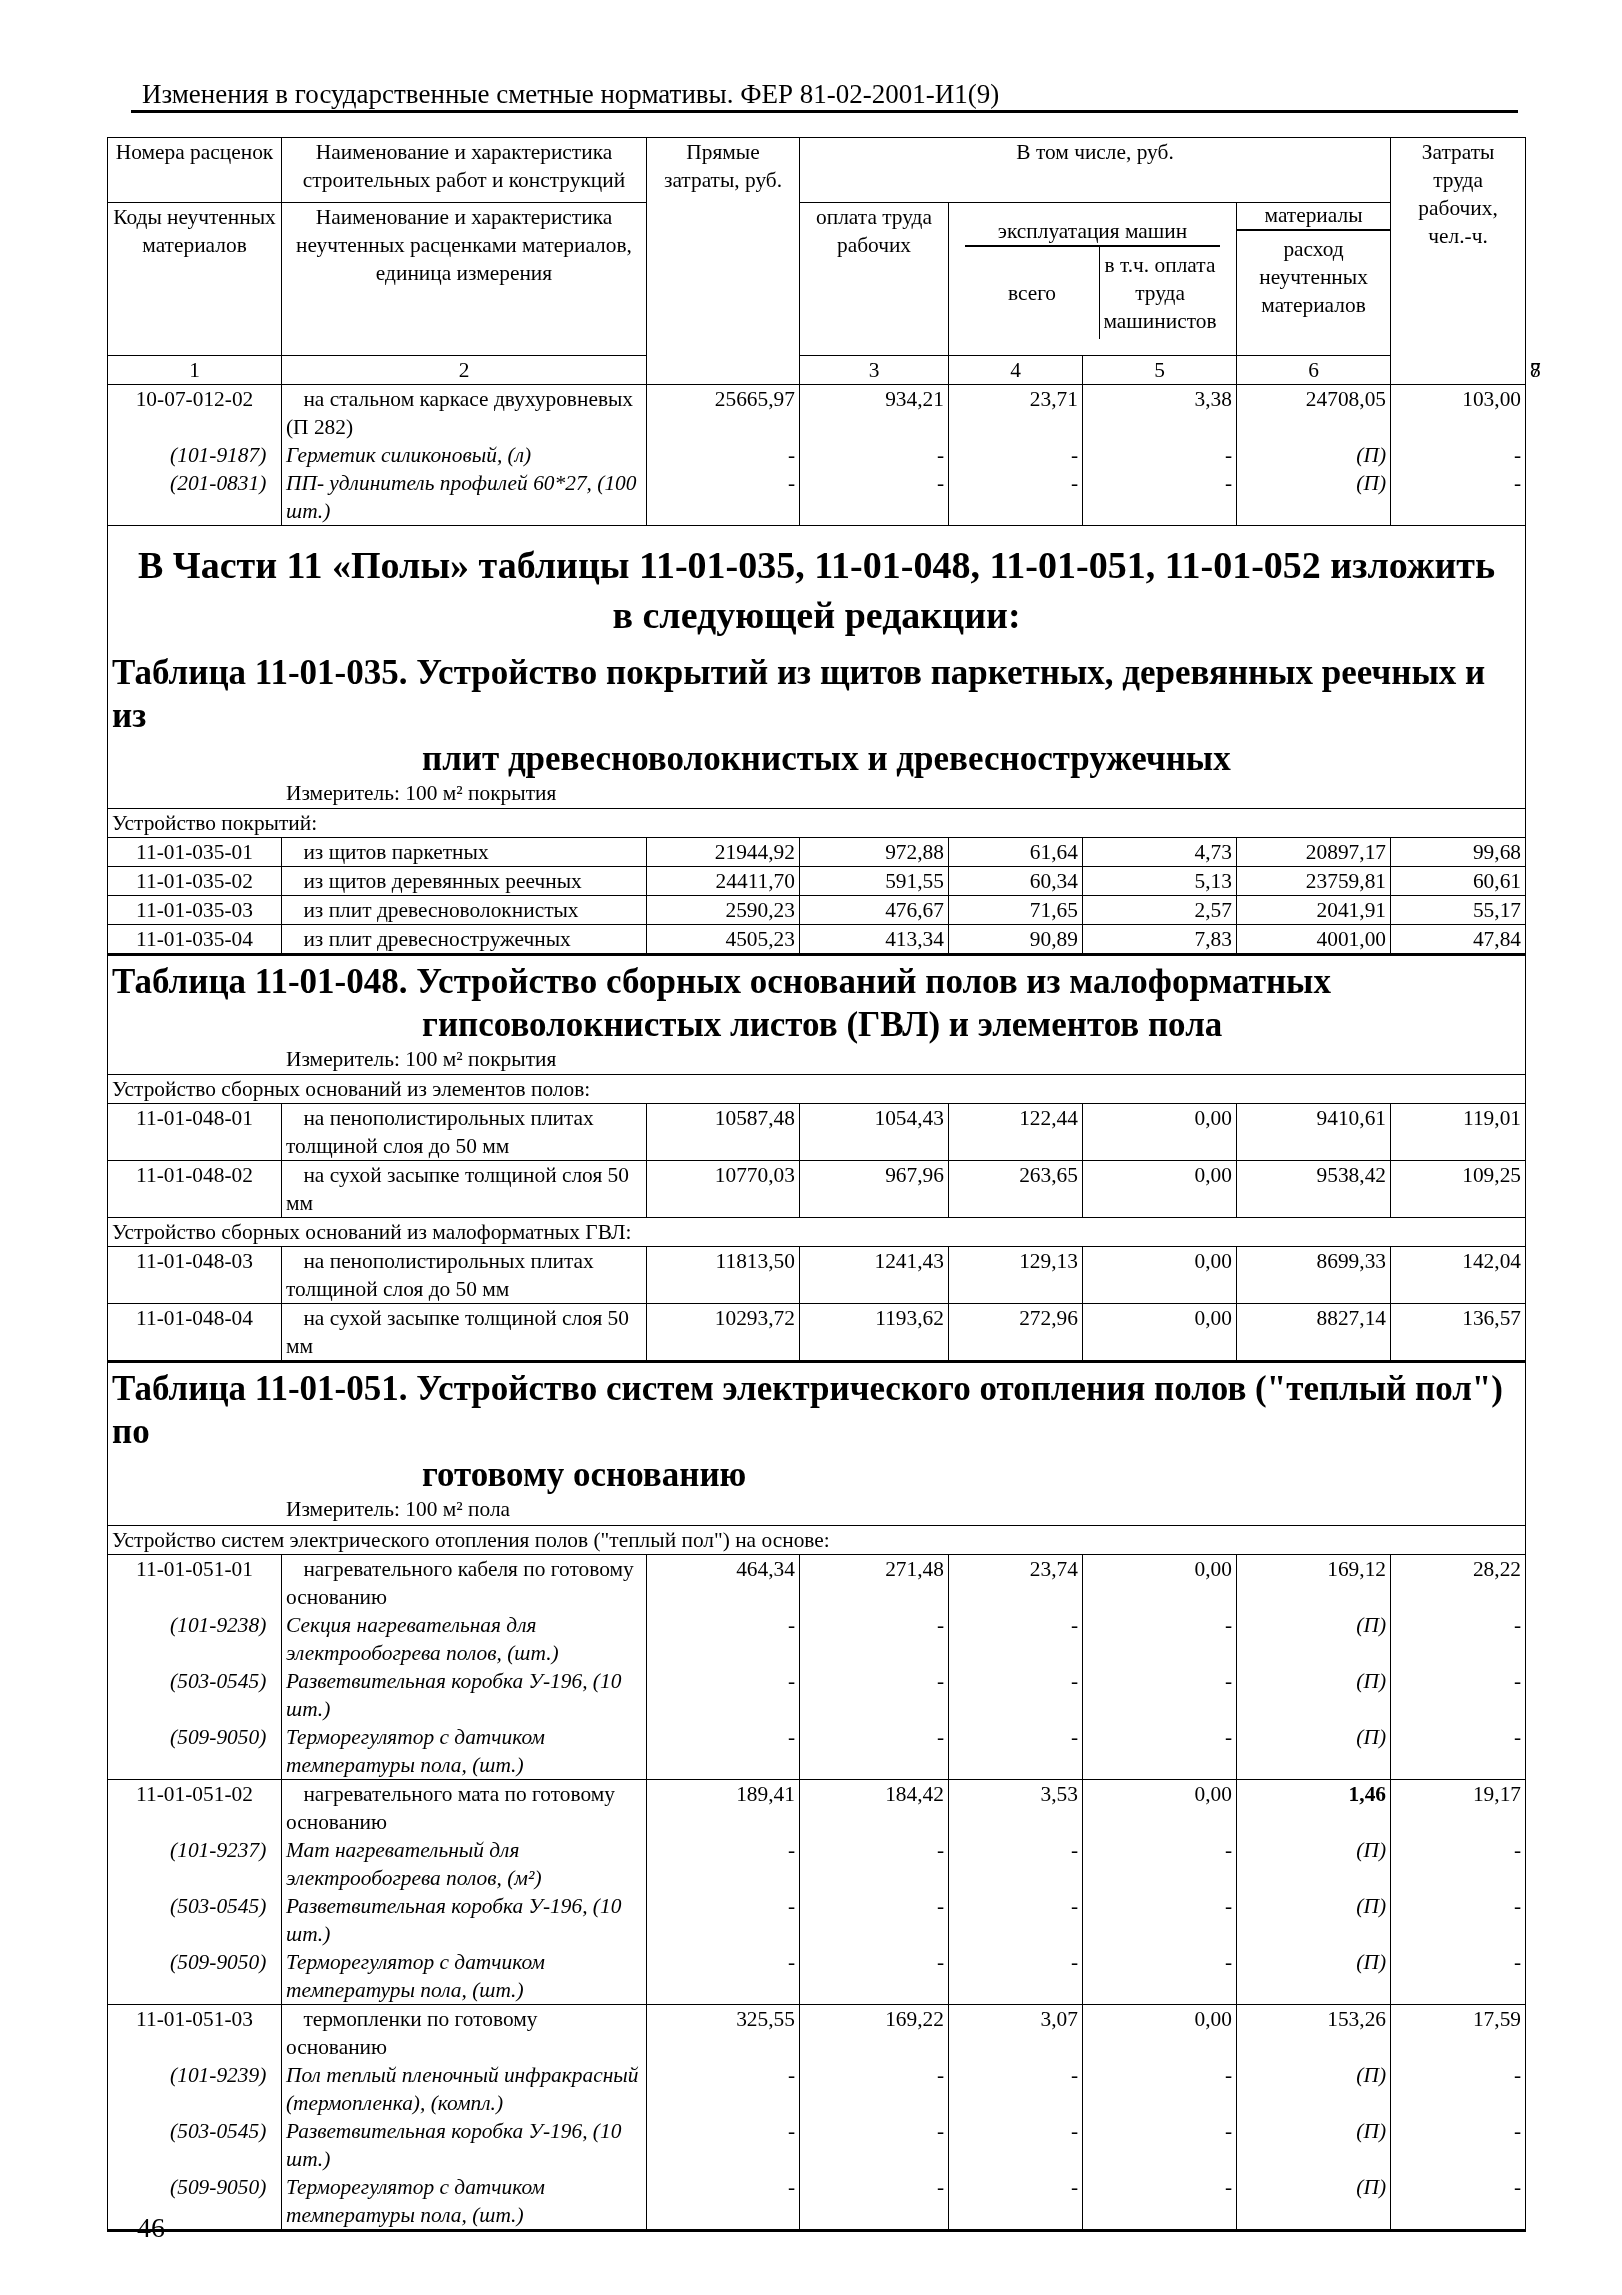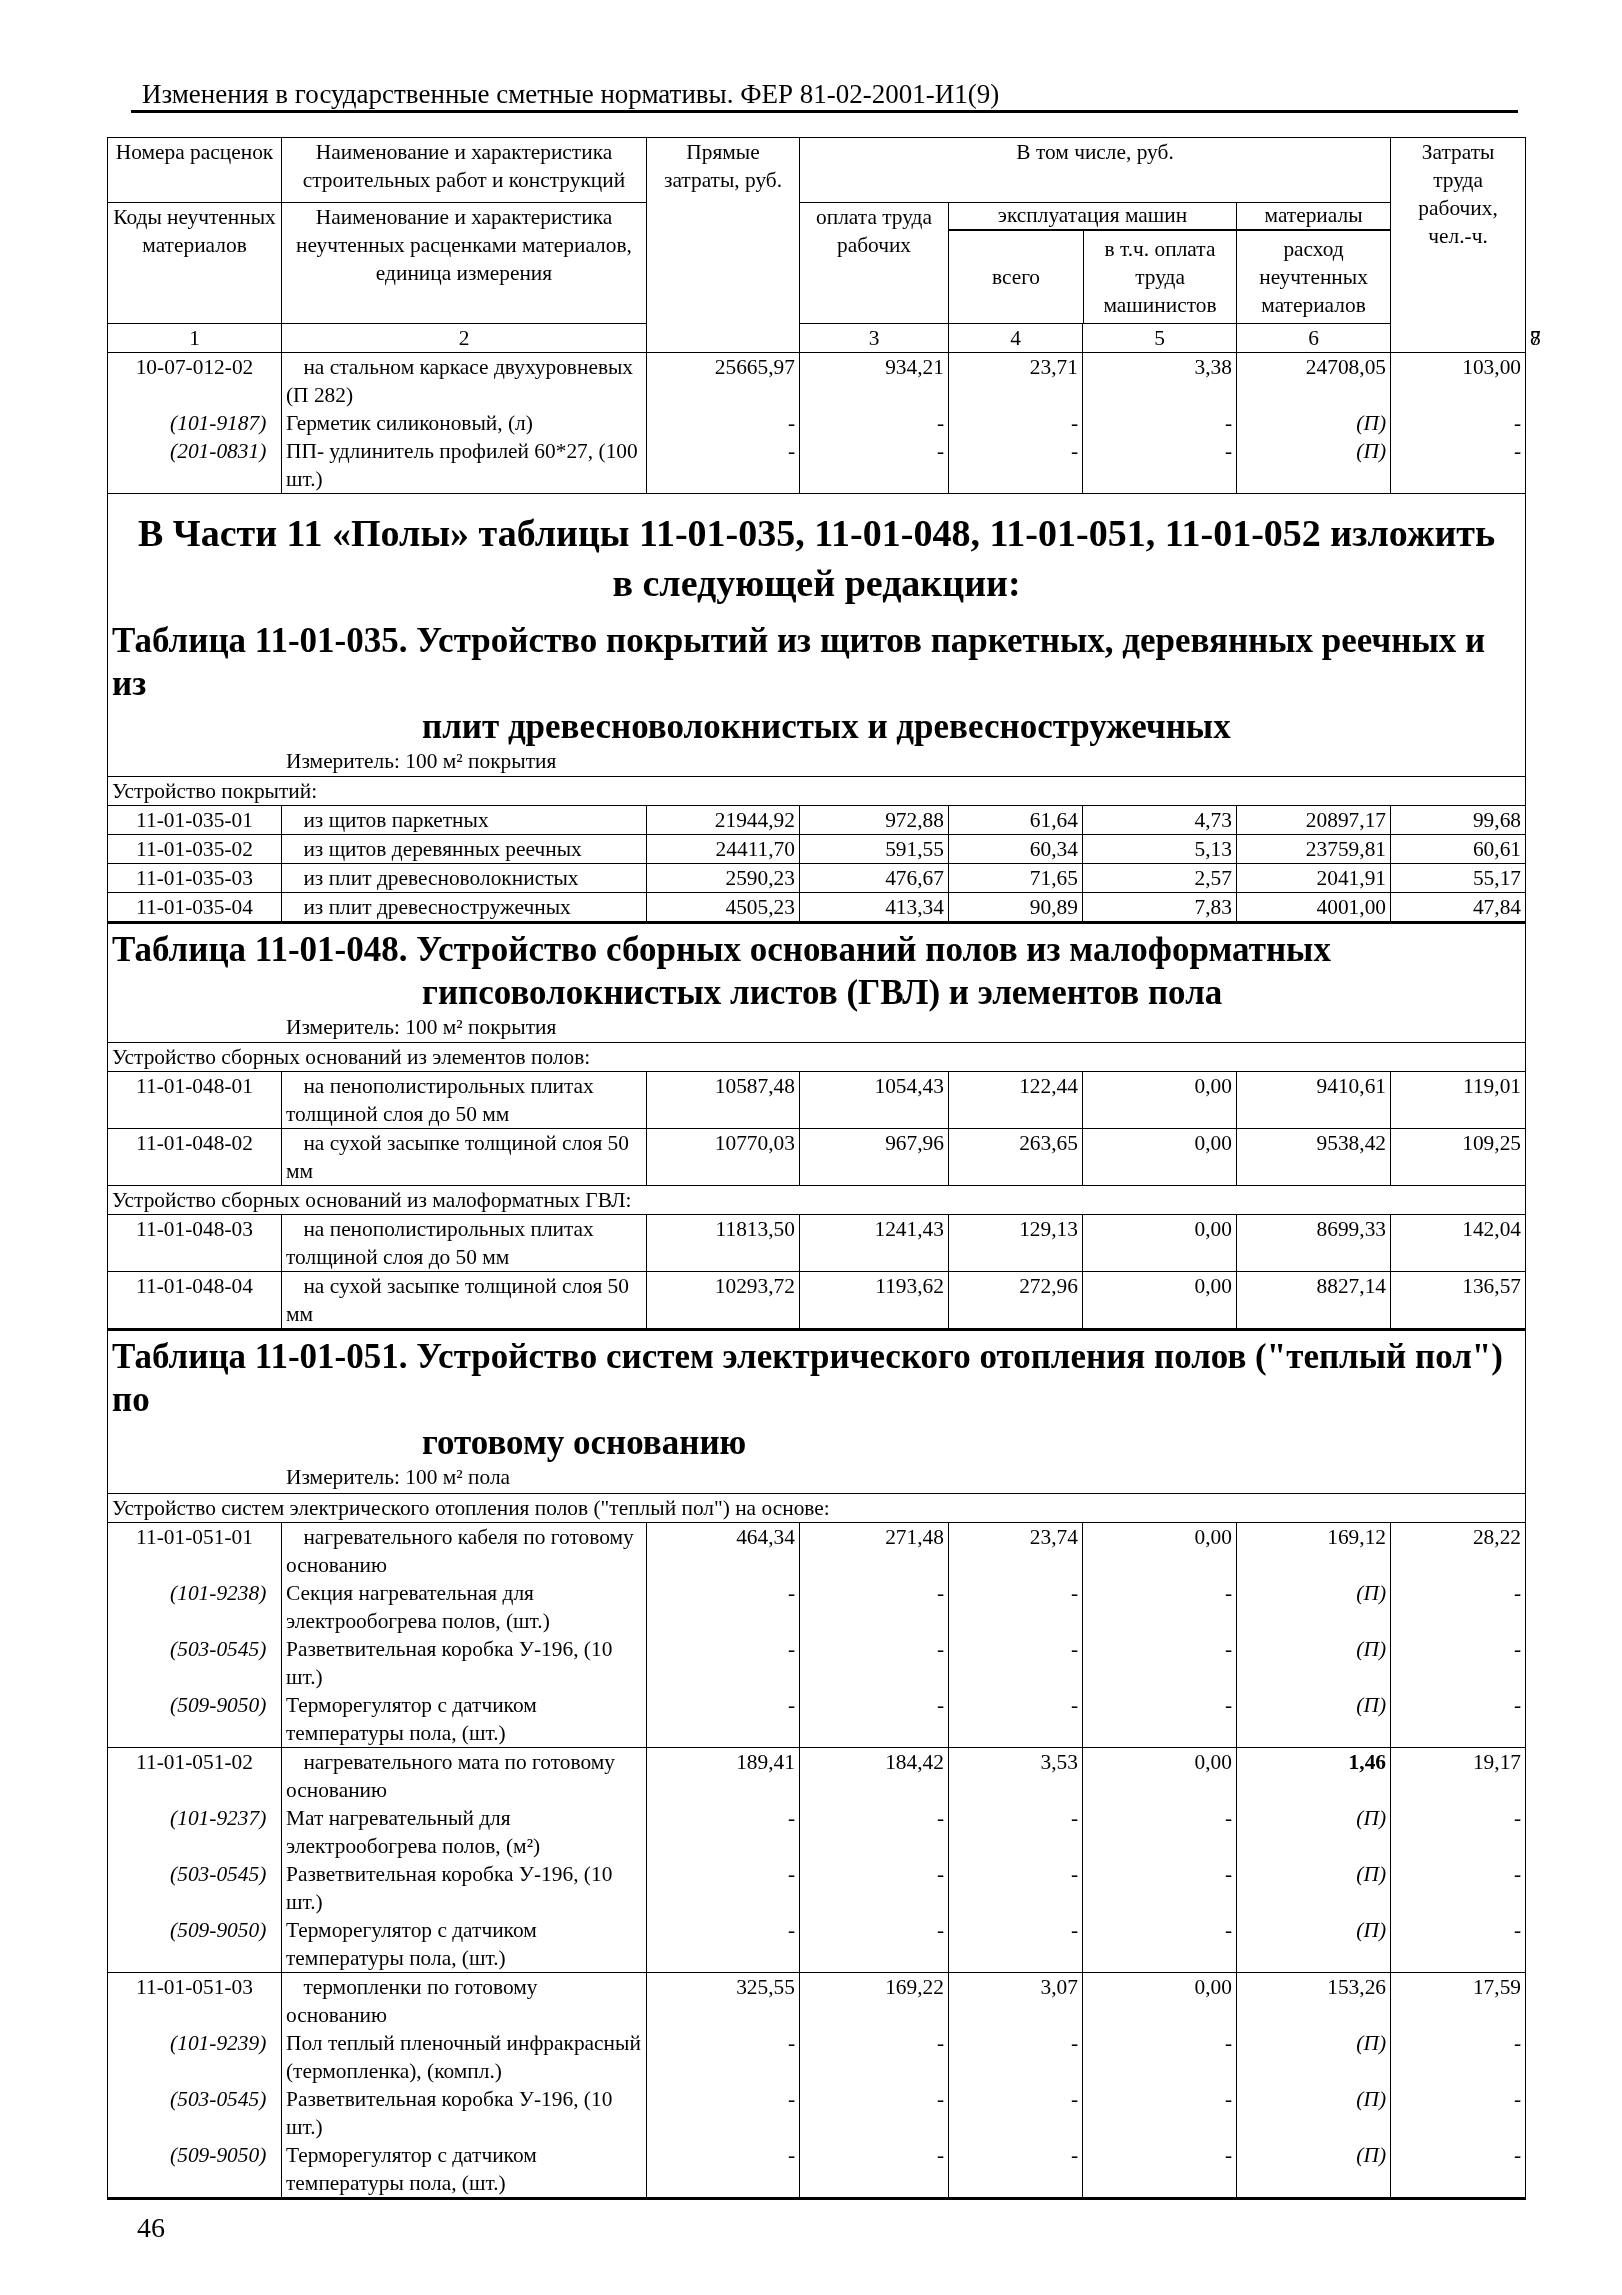--- a/index.html
+++ b/index.html
@@ -19,21 +19,21 @@
 
   .hdr td { text-align: center; vertical-align: middle; font-size: 17.4px; line-height: 21.4px; }
   .hdr-nums td { text-align: center; font-size: 17.4px; line-height: 19px; border-bottom: 3.4px solid #000; }
   .thick-top td { border-top: 3.4px solid #000; }
 
   td.code { text-align: center; font-size: 21.4px; }
   td.code.mat { font-style: italic; text-align: right; padding-right: 14.7px; }
   td.num { text-align: right; font-size: 21.4px; }
   td.name { font-size: 21.4px; padding-left: 2.7px; }
   td.name .indent { padding-left: 17.4px; }
-  td.name.mat { }
+  td.name.mat { font-style: italic; }
   td.dash { text-align: right; font-size: 21.4px; }
   td.mark { text-align: right; font-style: italic; font-size: 21.4px; padding-right: 13.4px; }
 
   .section-row td { border-top: 3.4px solid #000; border-bottom: none; padding: 0; }
   .big-heading { font-weight: bold; font-size: 38px; line-height: 50px; text-align: center; padding: 14.7px 4px 6.7px 4px; }
   .table-title { font-weight: bold; font-size: 35px; line-height: 43px; padding: 4px 4px 0 4px; }
   .table-title .line2 { display: block; padding-left: 310px; }
   .measure { font-size: 21.4px; line-height: 27px; padding-left: 178px; padding-bottom: 1.3px; }
   .subgroup td { border-top: 3.4px solid #000; font-size: 21.4px; line-height: 28px; padding-left: 178px; }
 </style>
@@ -62,21 +62,21 @@
       <td colspan="4" style="height:27px;">В том числе, руб.</td>
       <td rowspan="3">Затраты труда рабочих, чел.-ч.</td>
     </tr>
 
     <tr class="hdr">
       <td style="height:118px;">Коды неучтенных материалов</td>
       <td>Наименование и характеристика неучтенных расценками материалов, единица измерения</td>
       <td>
         <span>оплата труда рабочих</span>
       </td>
-      <td colspan="2" style="padding:0;">
+      <td colspan="2" style="padding:16px;">
         <div style="border-bottom:2.7px solid #000; height:25.5px; line-height:25.5px;">эксплуатация машин</div>
         <div style="display:flex; height:92px;">
           <div style="flex:0 0 134px; display:flex; align-items:center; justify-content:center; border-right:1.3px solid #000;">всего</div>
           <div style="flex:1; display:flex; align-items:center; justify-content:center;">в т.ч. оплата труда машинистов</div>
         </div>
       </td>
       <td style="padding:0;">
         <div style="border-bottom:2.7px solid #000; height:25.5px; line-height:25.5px;text-align:center;">материалы</div>
         <div style="height:92px; display:flex; align-items:center; justify-content:center; padding:0 4px;">расход неучтенных материалов</div>
       </td>

